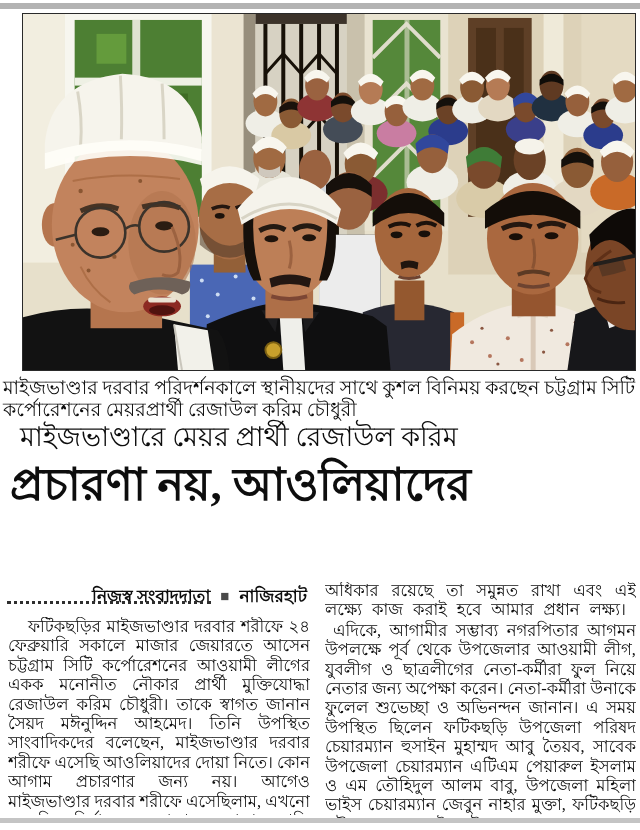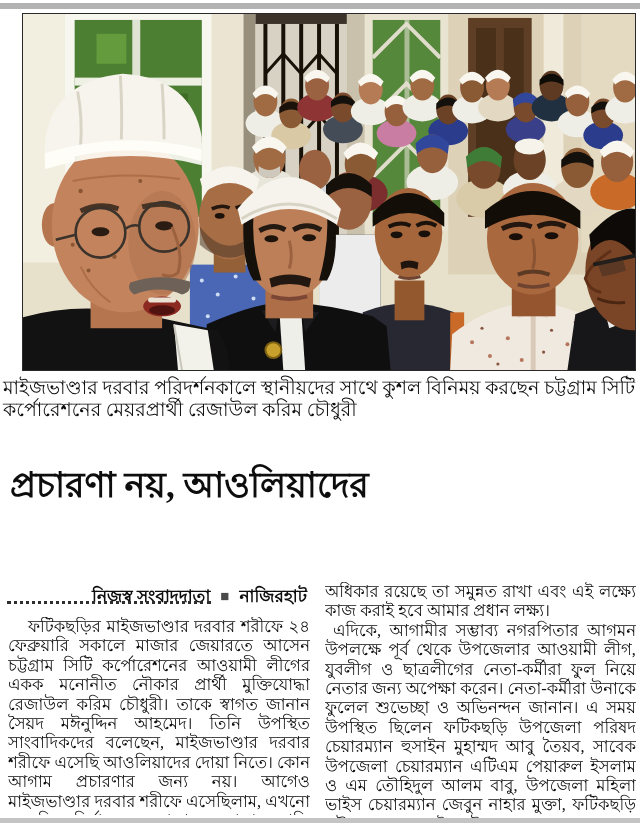--- a/index.html
+++ b/index.html
@@ -7,33 +7,33 @@
         font-family:"Liberation Serif","DejaVu Serif",serif;color:#0d0d0d;padding-left:12px;}
   .top-bar{position:absolute;left:0;top:3px;width:640px;height:6px;background:#b3b3b3;}
   .bottom-bar{position:absolute;left:0;top:818px;width:640px;height:5px;background:#c4c4c4;}
   .photo-frame{position:absolute;left:22px;top:13px;width:614px;height:358px;
                border:1px solid #2a2a2a;box-sizing:border-box;background:#e7e0cb;margin:0;}
   .photo-frame svg{display:block;width:100%;height:100%;}
   .caption{position:absolute;left:3px;top:377px;width:634px;font-size:19px;line-height:21.5px;
            letter-spacing:0;margin:0;}
   .kicker{position:absolute;left:20px;top:421px;width:610px;font-size:27px;line-height:32px;
           font-weight:normal;margin:0;}
-  .headline{position:absolute;left:10px;top:458px;width:620px;font-size:35px;line-height:55px;
+  .headline{position:absolute;left:10px;top:458px;width:620px;font-size:45px;line-height:55px;
             font-weight:bold;margin:0;}
   .byline-row{position:absolute;left:27px;top:583px;width:280px;font-size:17px;font-weight:bold;
               white-space:nowrap;text-align:right;}
   .byline-sep{display:inline-block;margin:0 10px;color:#4a4a4a;font-size:15px;vertical-align:1px;}
   .dotted-rule{position:absolute;left:7px;top:601px;width:204px;height:0;
                border-bottom:3px dotted #2e2e2e;}
   .col{position:absolute;font-size:16.5px;line-height:19.4px;text-align:justify;overflow:hidden;}
   .col p{margin:0;}
   .col-left{left:8px;top:617px;width:302px;height:198px;}
   .col-left p{text-indent:20px;}
   .col-right{left:325px;top:582px;width:311px;height:236px;}
-  .col-right p.follow{text-indent:0;}
+  .col-right p.follow{text-indent:0;font-family:Liberation Mono, monospace;}
   .col-right p.indented{text-indent:8px;}
 </style>
 </head>
 <body>
 
 <div class="page">
 
   <div class="top-bar"></div>
 
   <figure class="photo-frame">
@@ -327,20 +327,21 @@
         <ellipse cx="140" cy="294" rx="19" ry="10" fill="#8c2a22"></ellipse>
         <rect x="126" y="285" width="28" height="5" rx="2" fill="#eae3d3"></rect>
         <ellipse cx="140" cy="298" rx="13" ry="5" fill="#50130f"></ellipse>
         <path d="M58,254 Q68,276 88,290" stroke="#a5663f" stroke-width="2" fill="none" opacity="0.7"></path>
       </g>
     </svg>
   </figure>
 
   <p class="caption" lang="bn">মাইজভাণ্ডার দরবার পরিদর্শনকালে স্থানীয়দের সাথে কুশল বিনিময় করছেন চট্টগ্রাম সিটি কর্পোরেশনের মেয়রপ্রার্থী রেজাউল করিম চৌধুরী</p>
 
+  <h2 class="kicker" lang="bn">মাইজভাণ্ডারে মেয়র প্রার্থী রেজাউল করিম</h2>
 
   <h1 class="headline"><span lang="bn">প্রচারণা নয়, আওলিয়াদের</span><br>
   </h1>
 
   <div class="byline-row">
     <span lang="bn">নিজস্ব সংবাদদাতা</span><span class="byline-sep">■</span><span lang="bn">নাজিরহাট</span>
   </div>
   <div class="dotted-rule"></div>
 
   <div class="col col-left" lang="bn">

